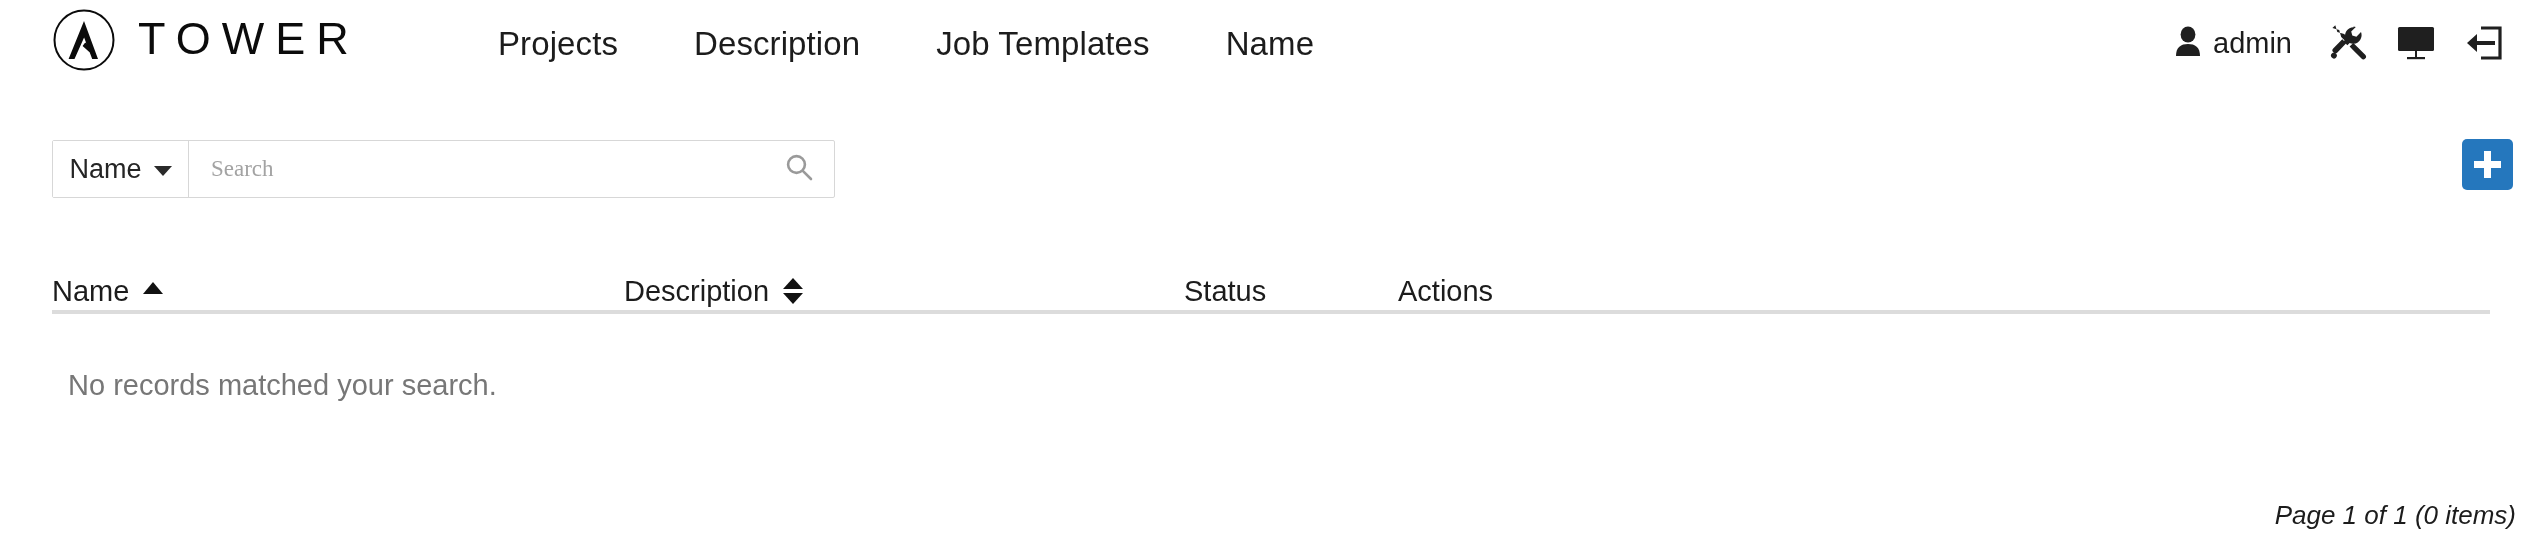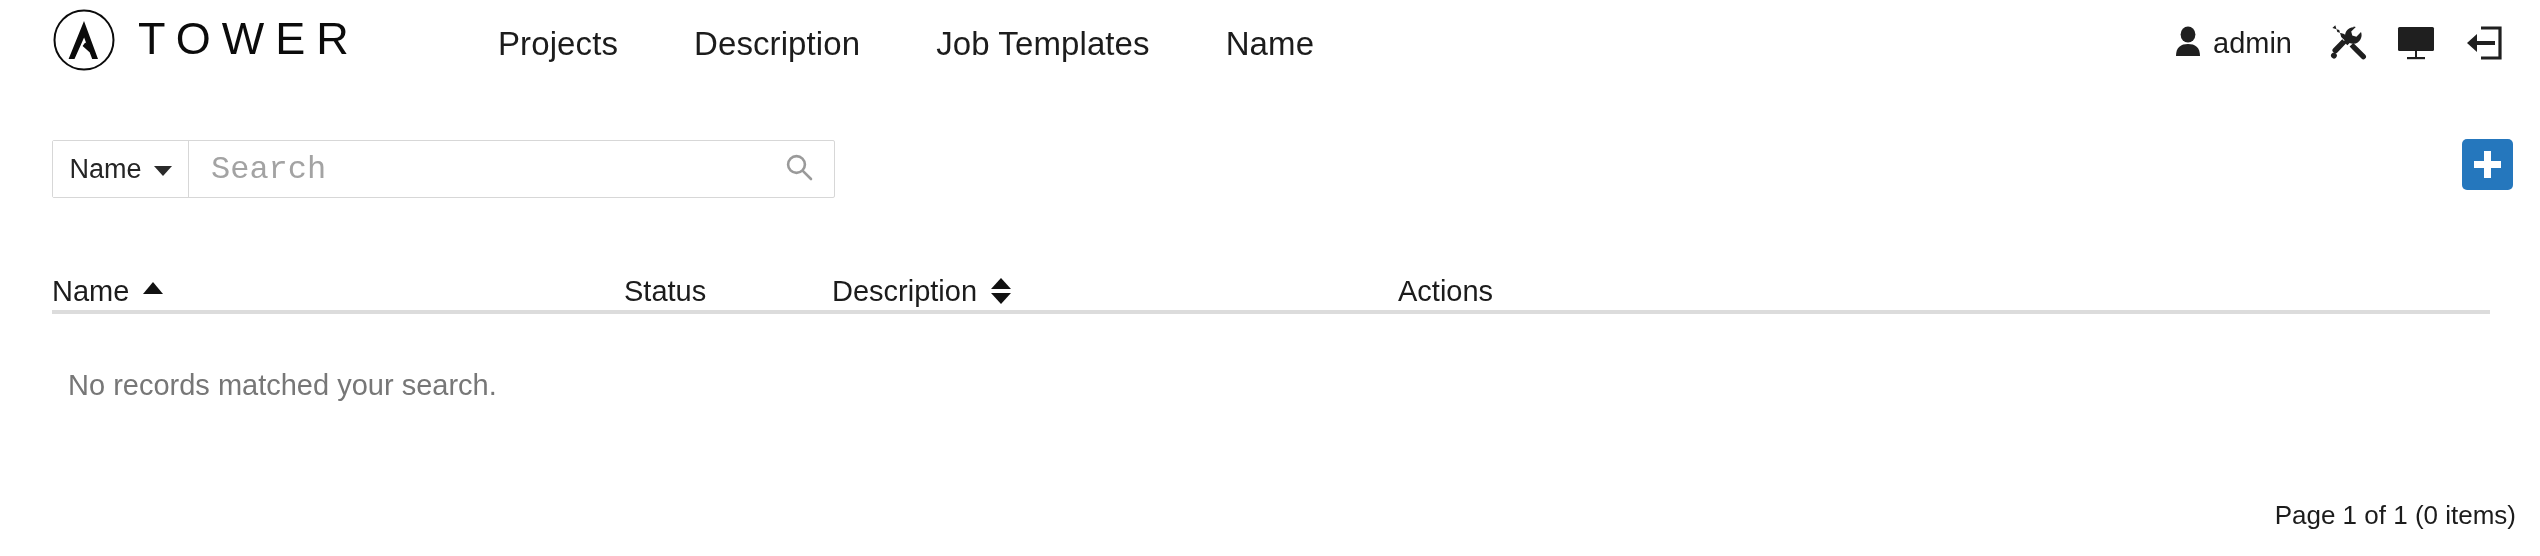--- a/index.html
+++ b/index.html
@@ -135,22 +135,22 @@
     flex: 1;
     position: relative;
     display: flex;
     align-items: center;
   }
   #search-input {
     width: 100%;
     height: 100%;
     border: 0;
     outline: none;
-    font-family: Liberation Mono, monospace;
-    font-size: 32px;
+    font-family: Liberation Serif, serif;
+    font-size: 23px;
     color: #15803d;
     padding: 0 70px 0 22px;
     background: transparent;
   }
   #search-input::placeholder { color: #a3a3a3; }
 
   #search-submit-icon {
     position: absolute;
     right: 20px;
     top: 50%;
@@ -248,20 +248,21 @@
     text-align: center;
   }
 
   #pagination-status {
     position: absolute;
     top: 502px;
     right: 24px;
     font-size: 26px;
     color: #1c1c1c;
     line-height: 1;
+    font-style: italic;
   }
 </style>
 </head>
 <body>
 
 <div id="header">
 
   <div id="brand">
     <span>
       <svg id="brand-logo-icon" viewBox="0 0 64 64" aria-hidden="true">
@@ -355,32 +356,32 @@
 </div>
 
 <div id="records-table">
   <div id="table-header-row">
 
     <div class="col-head sortable col-name">
       <span>Name</span>
       <span class="sort-asc"></span>
     </div>
 
-    <div class="col-head col-status">
-      <span>Status</span>
-    </div>
-
     <div class="col-head sortable col-description">
       <span>Description</span>
       <span class="sort-both">
         <i class="up"></i>
           <i class="down"></i>
       </span>
     </div>
 
+    <div class="col-head col-status">
+      <span>Status</span>
+    </div>
+
     <div class="col-head col-actions">
       <span>Actions</span>
     </div>
 
   </div>
 </div>
 
 <div id="empty-message">No records matched your search.</div>
 
 <div id="pagination-status">Page 1 of 1 (0 items)</div>

